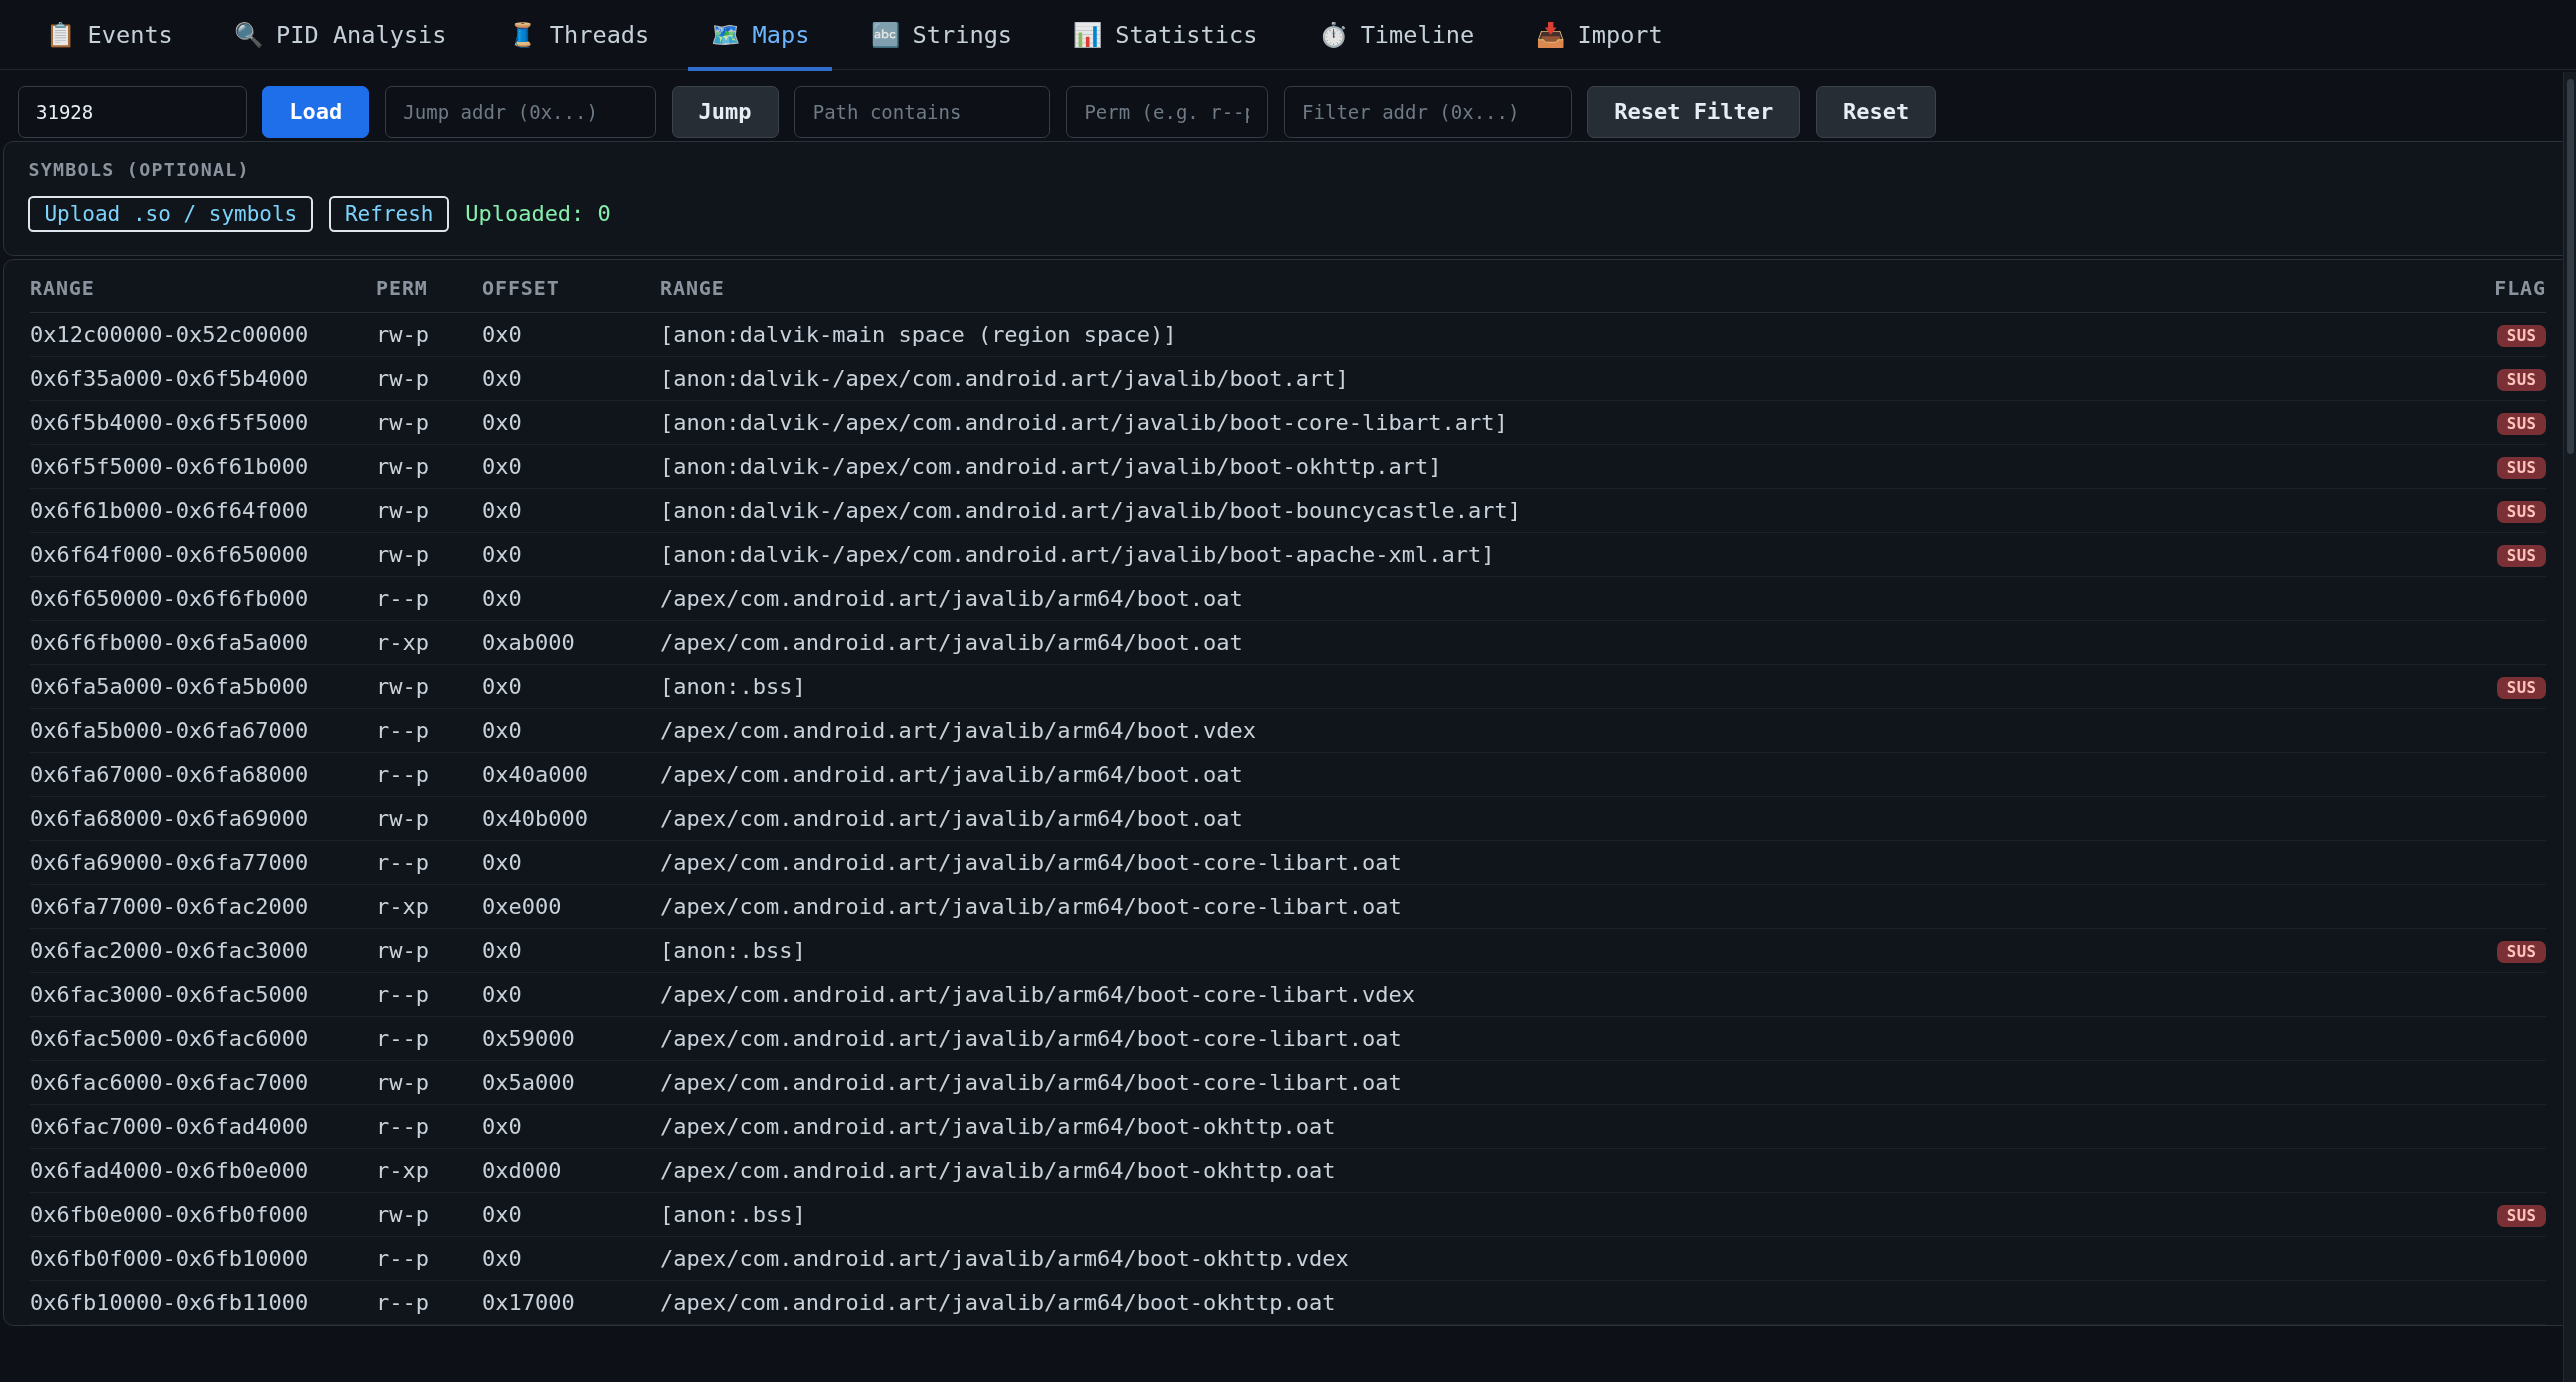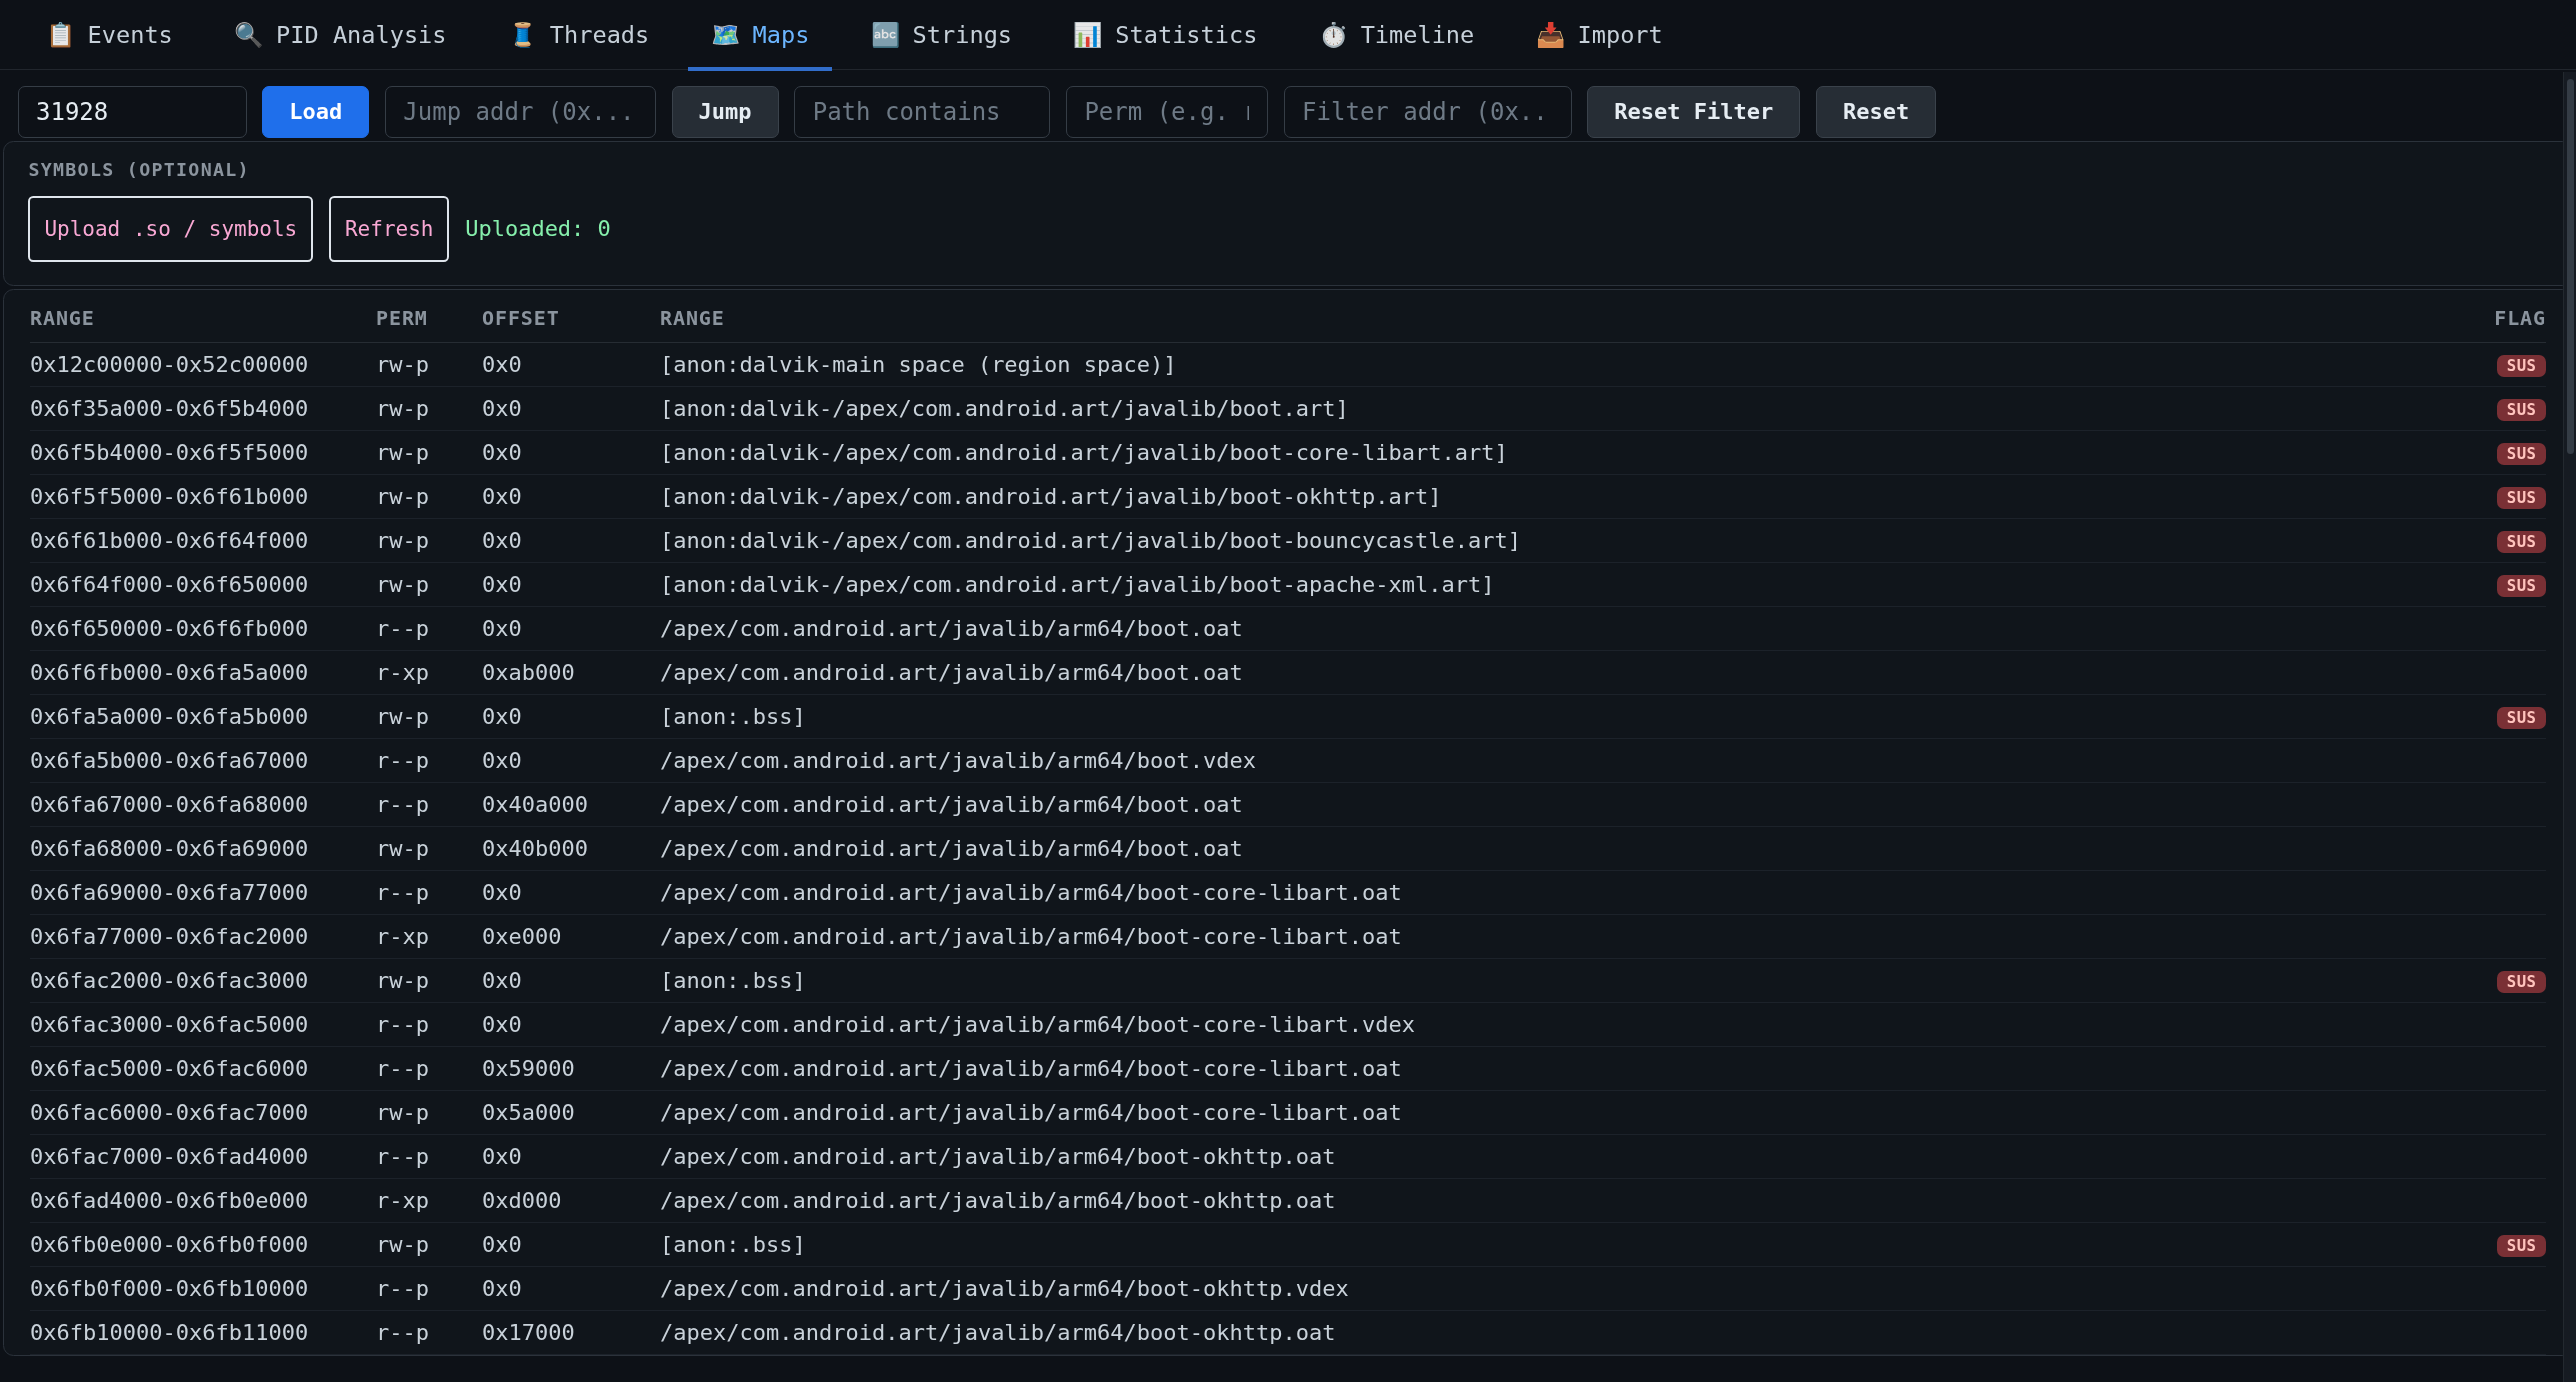--- a/index.html
+++ b/index.html
@@ -43,21 +43,21 @@
     background:var(--tab-underline);
   }
 
   
   .toolbar{
     display:flex;gap:15.7px;align-items:stretch;
     margin:15.7px 17.5px 0 17.5px;height:52px;
   }
   .tb-input{
     background:var(--page-bg);border:1.7px solid var(--input-border);
-    border-radius:7px;color:#e6edf3;font-family:inherit;font-size:24px;
+    border-radius:7px;color:#e6edf3;font-family:inherit;font-size:19px;
     padding:0 17.5px;outline:none;
   }
   .tb-input::placeholder{color:#6e7a86;}
   .in-pid{width:229px;}
   .in-jump{width:271px;}
   .in-path{width:256px;}
   .in-perm{width:202px;}
   .in-filter{width:288px;}
   .btn{
     border:1.7px solid #3a424b;background:var(--btn-bg);color:#e6edf3;
@@ -72,23 +72,23 @@
     background:var(--panel-bg);
   }
   .panel-title{
     font-size:18.3px;letter-spacing:1.3px;color:var(--text-dim);
     padding:17.5px 24.4px 0 24.4px;font-weight:bold;
   }
 
   
   .symbols-body{display:flex;align-items:center;gap:15.7px;padding:15.7px 24.4px 23px 24.4px;}
   .ghost-btn{
-    background:transparent;border:2.2px solid #dfe5ec;color:#f9a8d4;
+    background:transparent;border:2.2px solid #dfe5ec;color:#7dd3fc;
     font-family:inherit;font-size:21px;border-radius:5.2px;
-    padding:19px 14px;cursor:pointer;white-space:nowrap;
+    padding:4px 14px;cursor:pointer;white-space:nowrap;
   }
   .uploaded-text{font-size:22px;color:#86efac;}
 
   
   .mappings{padding-bottom:0;overflow:hidden;}
   .table{padding:0 26px;}
   .thead,.trow{
     display:grid;
     grid-template-columns:346px 106px 178px 1fr 122px;
     align-items:center;

